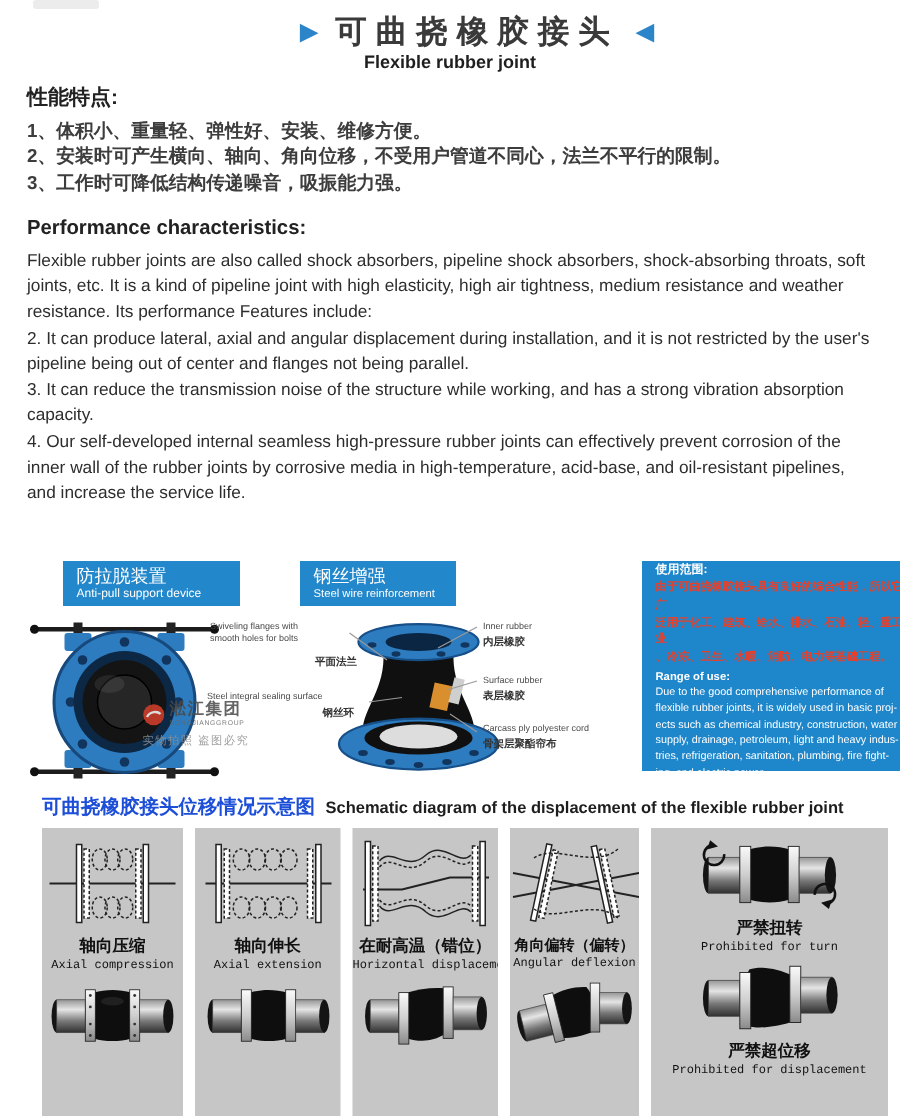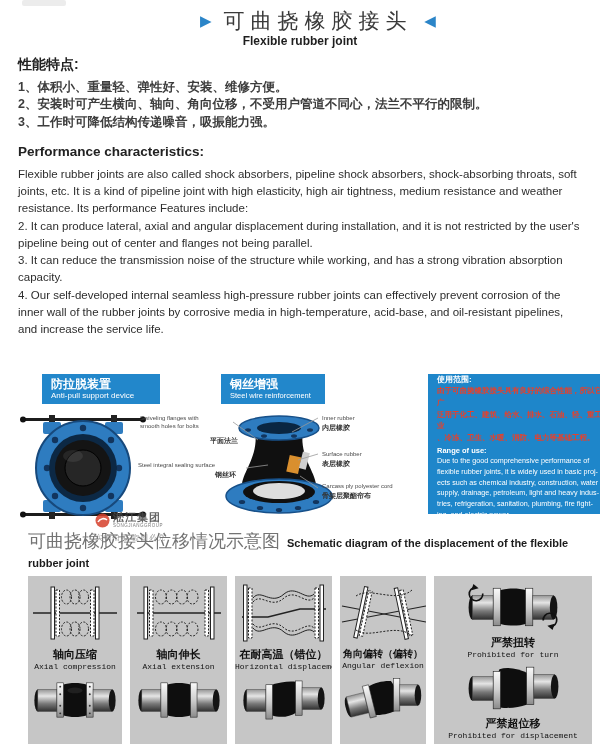--- a/index.html
+++ b/index.html
@@ -1,54 +1,54 @@
 <!DOCTYPE html>
 <html><head>
 <meta charset="utf-8">
 <style>
   html,body{margin:0;padding:0;}
   .page{width:600px;height:744px;position:relative;background:#fff;overflow:hidden;
         font-family:"Liberation Sans",sans-serif;color:#333;}
   .artifact{position:absolute;left:22px;top:0;width:44px;height:6px;background:#ececec;border-radius:2px;}
   
   .hdr{text-align:center;padding-top:7px;}
-  .hdr-title{font-size:21px;font-weight:normal;color:#3a3a3a;letter-spacing:6px;padding-left:36px;}
+  .hdr-title{font-size:21px;font-weight:bold;color:#3a3a3a;letter-spacing:6px;padding-left:36px;}
   .arrow{color:#2b85c8;font-size:15px;letter-spacing:0;vertical-align:2px;}
   .hdr-sub{font-size:12px;font-weight:bold;color:#1e1e1e;margin-top:-1px;}
   
   .txt{margin:0 18px;}
   .h-cn{font-size:14px;font-weight:bold;color:#222;margin:8px 0 5px;}
   .p-cn{font-size:12.5px;line-height:1.38;font-weight:600;color:#3d3d3d;margin:0;}
   .h-en{font-size:13.5px;font-weight:bold;color:#222;margin:13px 0 7px;}
   .p-en{font-size:11.5px;line-height:1.5;color:#2d2d2d;margin:0;}
   
   .mid{position:absolute;left:0;top:370px;width:600px;height:158px;}
   .bluebox{position:absolute;background:#2287cb;color:#fff;box-sizing:border-box;padding:3px 0 0 9px;height:30px;}
-  .bluebox .cn{font-size:12px;font-weight:bold;line-height:1.2;display:block;}
+  .bluebox .cn{font-size:12px;font-weight:normal;line-height:1.2;display:block;}
   .bluebox .en{font-size:8px;line-height:1.2;display:block;white-space:nowrap;}
   .leftphoto{position:absolute;left:12px;top:36px;}
   .cutaway{position:absolute;left:222px;top:40px;}
   .ann-en{position:absolute;font-size:6px;color:#4a4a4a;line-height:1.35;}
   .ann-cn{position:absolute;font-size:7px;font-weight:bold;color:#333;}
   .nowrap{white-space:nowrap;}
   .usagebox{position:absolute;left:428px;top:4px;width:188px;height:140px;background:#1e86ca;
             box-sizing:border-box;padding:1px 9px;}
   .u-h-cn{color:#fff;font-weight:bold;font-size:8px;line-height:1.3;}
   .u-b-cn{color:#e8402a;font-weight:bold;font-size:7.5px;line-height:1.55;white-space:pre-line;}
   .u-h-en{color:#fff;font-weight:bold;font-size:7.5px;line-height:1.4;margin-top:2px;}
   .u-b-en{color:#fff;font-size:7.2px;line-height:1.5;white-space:pre-line;}
-  .wm{position:absolute;left:95px;top:98px;opacity:.85;margin-top:44px;}
+  .wm{position:absolute;left:95px;top:98px;opacity:.85;}
   .wm-row{display:flex;align-items:center;gap:3px;}
   .wm-cn{font-size:11px;font-weight:bold;color:#4a4a4a;letter-spacing:1px;line-height:1;}
   .wm-en{font-size:4.5px;color:#666;letter-spacing:.5px;line-height:1.4;}
   .wm-note{font-size:7.5px;color:#8f8f8f;letter-spacing:1px;margin-top:4px;}
   
   .disp{position:absolute;left:0;top:529px;width:600px;}
   .disp-title{margin-left:28px;}
-  .dt-cn{font-size:18px;font-weight:normal;color:#737373;}
+  .dt-cn{font-size:13px;font-weight:bold;color:#1d4ed8;}
   .dt-en{font-size:11px;font-weight:bold;color:#1d1d1d;margin-left:7px;}
   .panels{display:flex;gap:8px;margin:5px 0 0 28px;}
   .panel{background:#c6c6c6;height:196px;text-align:center;box-sizing:border-box;overflow:hidden;}
   .w1{width:94px}.w2{width:97px}.w3{width:97px}.w4{width:86px}.w5{width:158px}
   .cap-cn{font-size:11px;font-weight:bold;color:#111;font-family:"Liberation Serif",serif;line-height:1.25;white-space:nowrap;}
   .cap-en{font-size:8px;color:#111;font-family:"Liberation Mono","DejaVu Sans Mono",monospace;line-height:1.25;white-space:nowrap;}
   .schem{margin-top:6px;}
   .photo{margin-top:5px;}
   .tilt{transform:rotate(-14deg);}
 </style>
@@ -89,21 +89,21 @@
     <p class="p-en">2. It can produce lateral, axial and angular displacement during installation, and it is not restricted by the user's pipeline being out of center and flanges not being parallel.</p>
     <p class="p-en">3. It can reduce the transmission noise of the structure while working, and has a strong vibration absorption capacity.</p>
     <p class="p-en">4. Our self-developed internal seamless high-pressure rubber joints can effectively prevent corrosion of the inner wall of the rubber joints by corrosive media in high-temperature, acid-base, and oil-resistant pipelines, and increase the service life.</p>
   </div>
 
   <div class="mid">
     <div class="bluebox" style="left:42px;top:4px;width:118px;">
       <span class="cn">防拉脱装置</span>
       <span class="en">Anti-pull support device</span>
     </div>
-    <div class="bluebox" style="left:200px;top:4px;width:104px;margin-left:21px;">
+    <div class="bluebox" style="left:200px;top:4px;width:104px;">
       <span class="cn">钢丝增强</span>
       <span class="en" style="font-size:7.5px">Steel wire reinforcement</span>
     </div>
 
     <svg class="leftphoto" width="142" height="122" viewBox="0 0 140 122">
       <rect x="8" y="12" width="124" height="3" fill="#1c1c1c"></rect>
       <rect x="8" y="107" width="124" height="3" fill="#1c1c1c"></rect>
       <circle cx="10" cy="13.5" r="3" fill="#111"></circle>
         <circle cx="130" cy="13.5" r="3" fill="#111"></circle>
       <circle cx="10" cy="108.5" r="3" fill="#111"></circle>

